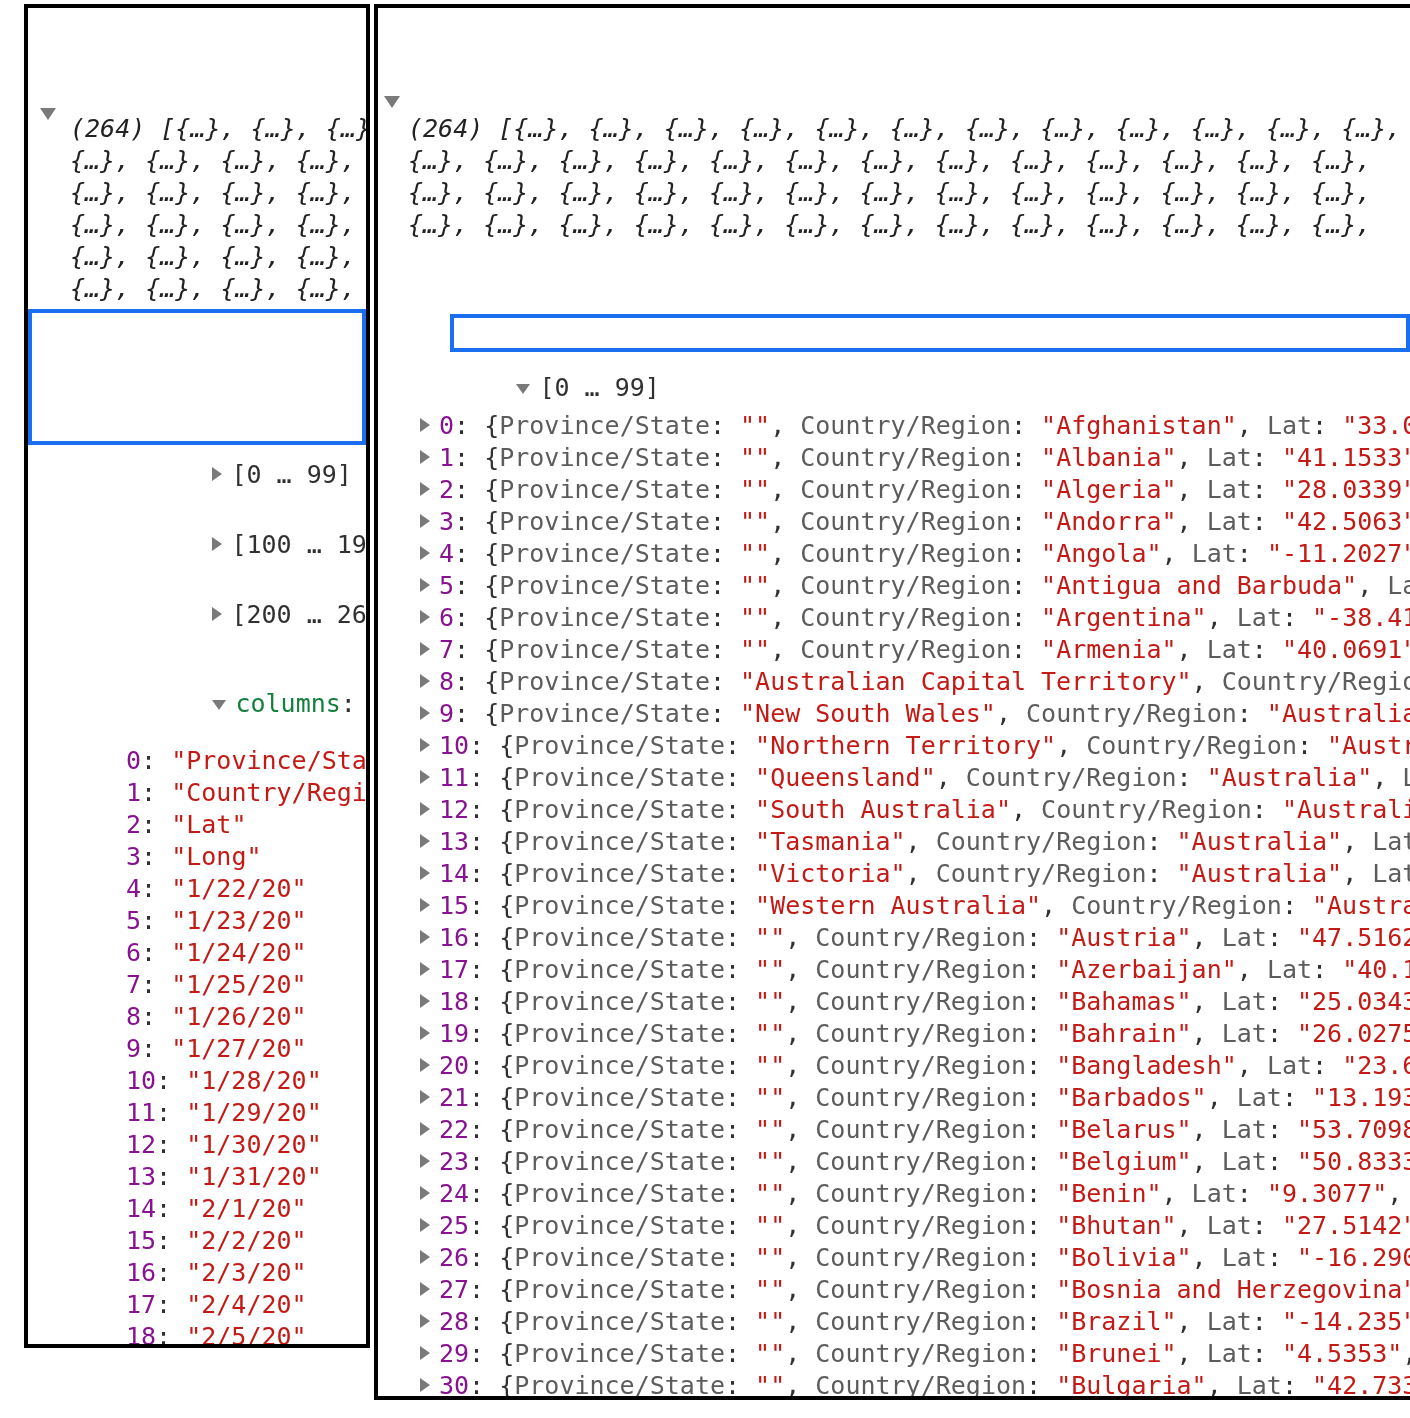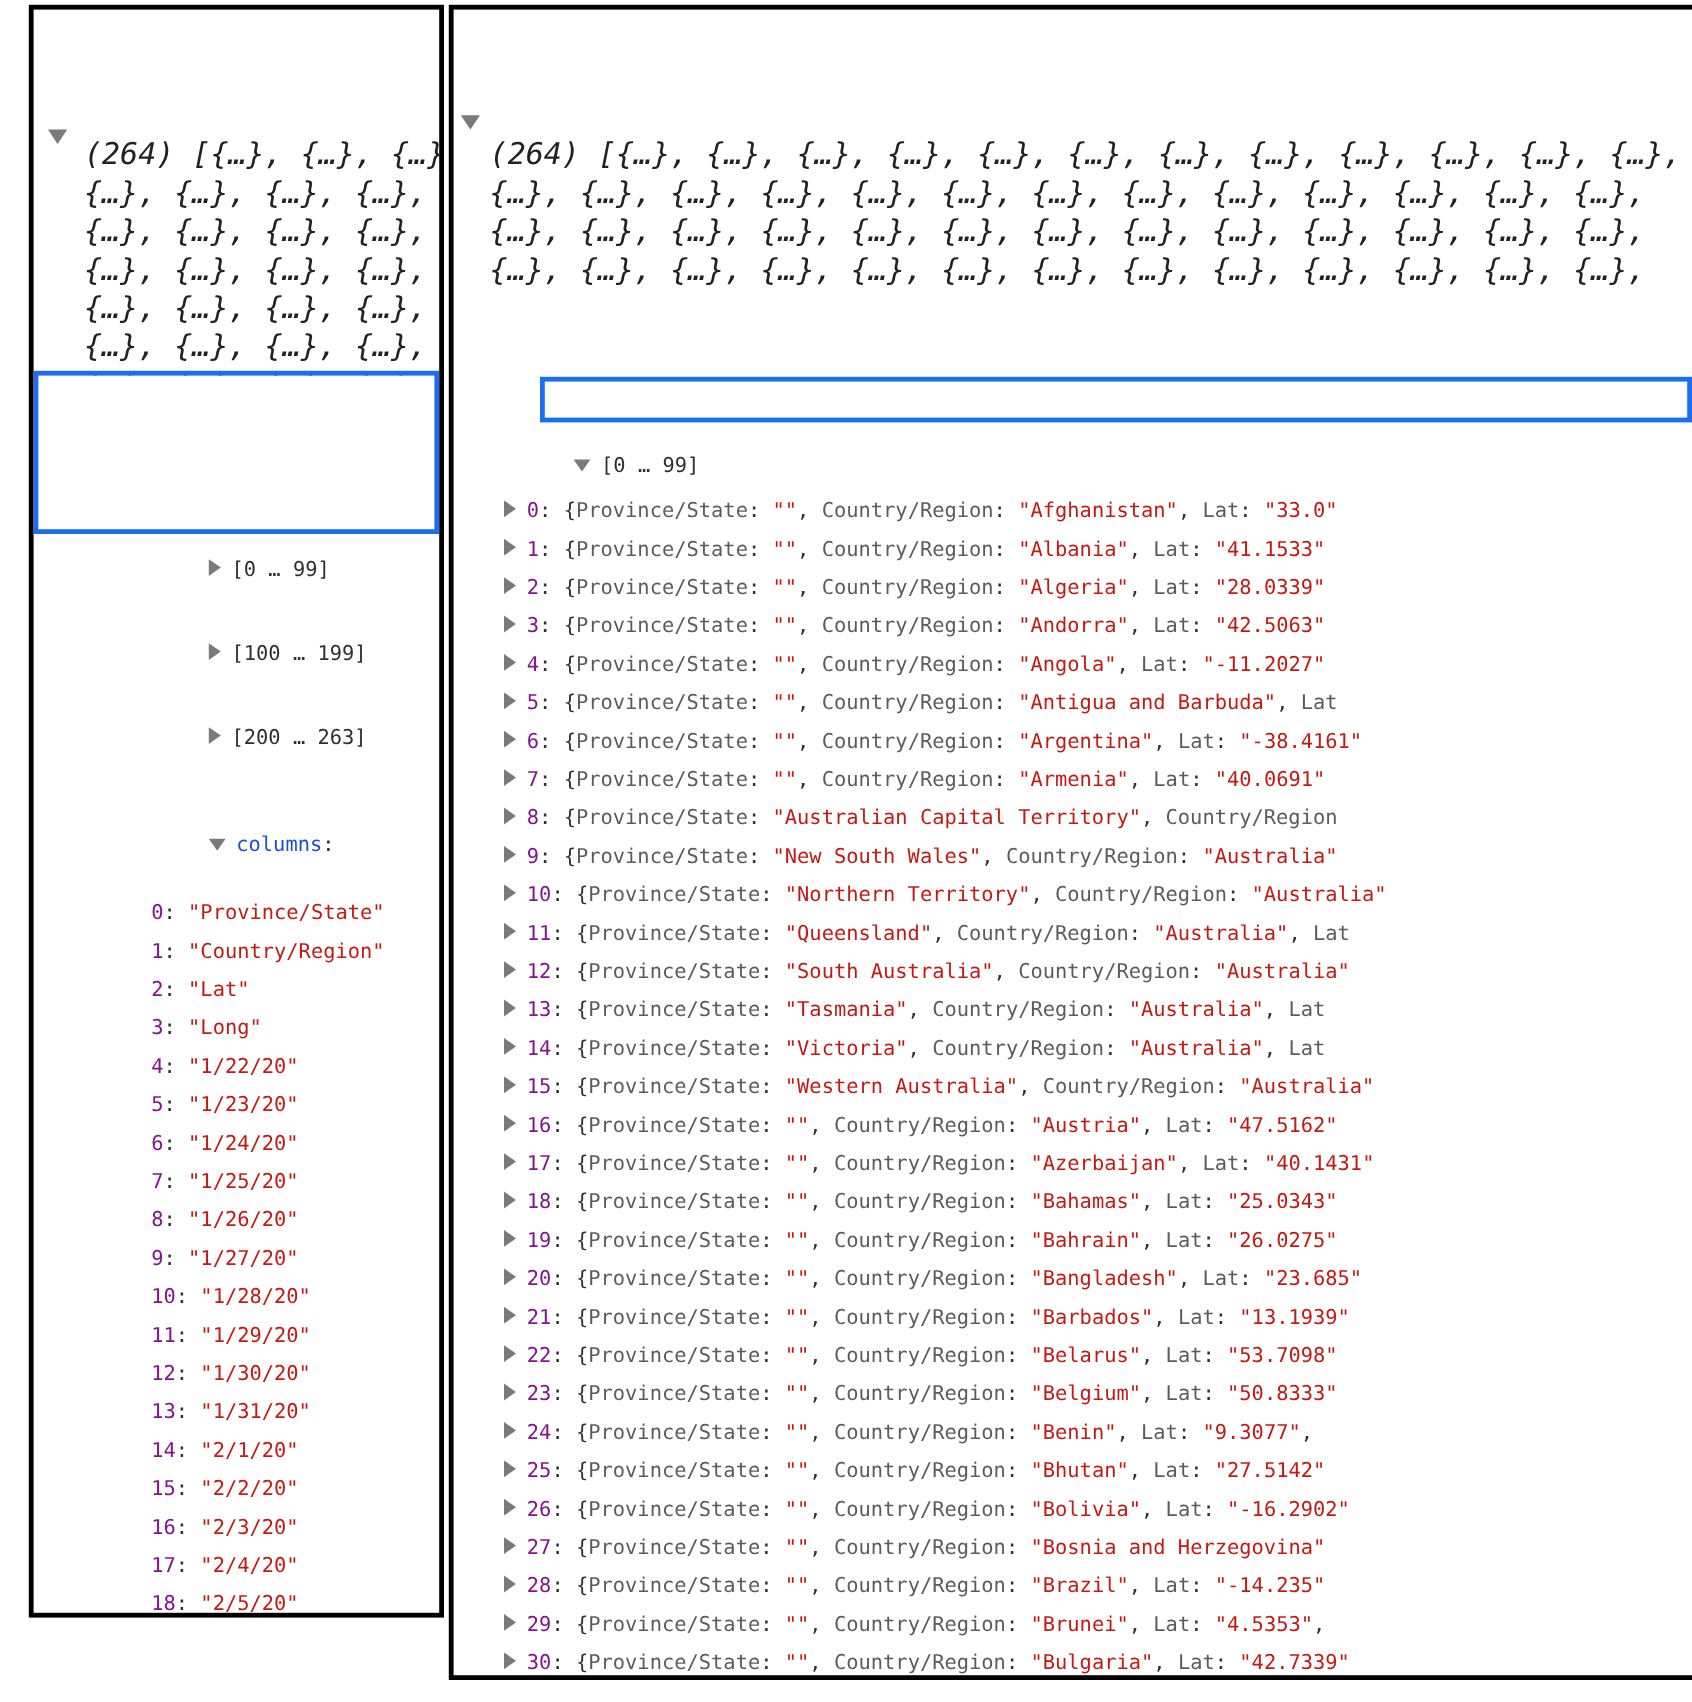--- a/index.html
+++ b/index.html
@@ -49,21 +49,21 @@
     height: 200px;
   }
   #right-panel .preview {
     padding: 10px 0 0 30px;
     width: 1030px;
     height: 132px;
     overflow: hidden;
   }
 
   .row {
-    font-size: 17px;
+    font-size: 25px;
     line-height: 32px;
     color: #303030;
     white-space: pre;
     position: relative;
     height: 32px;
   }
 
   .tri {
     display: inline-block;
     width: 0;
@@ -78,21 +78,21 @@
     border-top: 7px solid transparent;
     border-bottom: 7px solid transparent;
   }
   .tri.open {
     border-top: 10px solid #7a7a7a;
     border-left: 7px solid transparent;
     border-right: 7px solid transparent;
     top: 0px;
   }
   .idxnum  { color: #881391; }
-  .key     { color: #1d4ed8; }
+  .key     { color: #15803d; }
   .str     { color: #c41a16; }
   .punct   { color: #303030; }
   .propkey { color: #5c5c5c; }
   .plain   { color: #303030; }
 
   
   #left-rows { padding-left: 42px; }
   #left-rows .row { padding-left: 0; }
   .lvl1 { padding-left: 22px !important; }
   .lvl2 { padding-left: 56px !important; }

